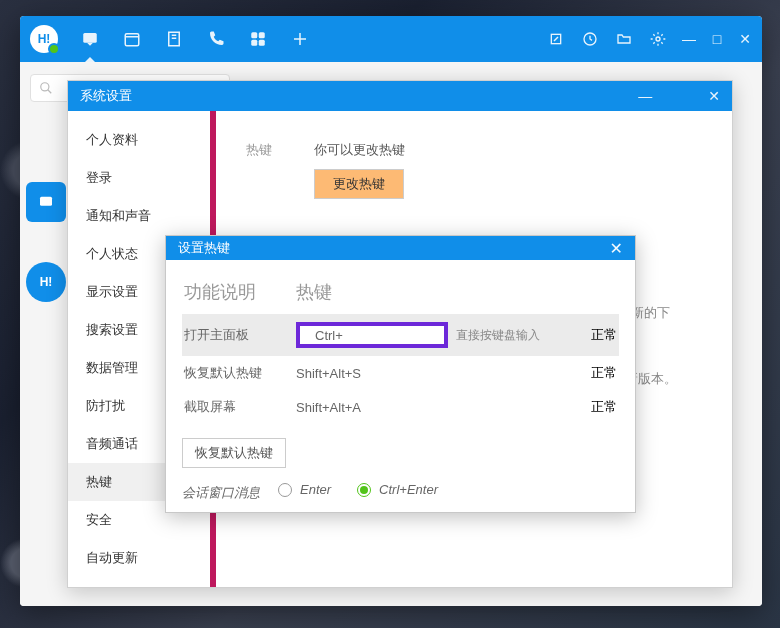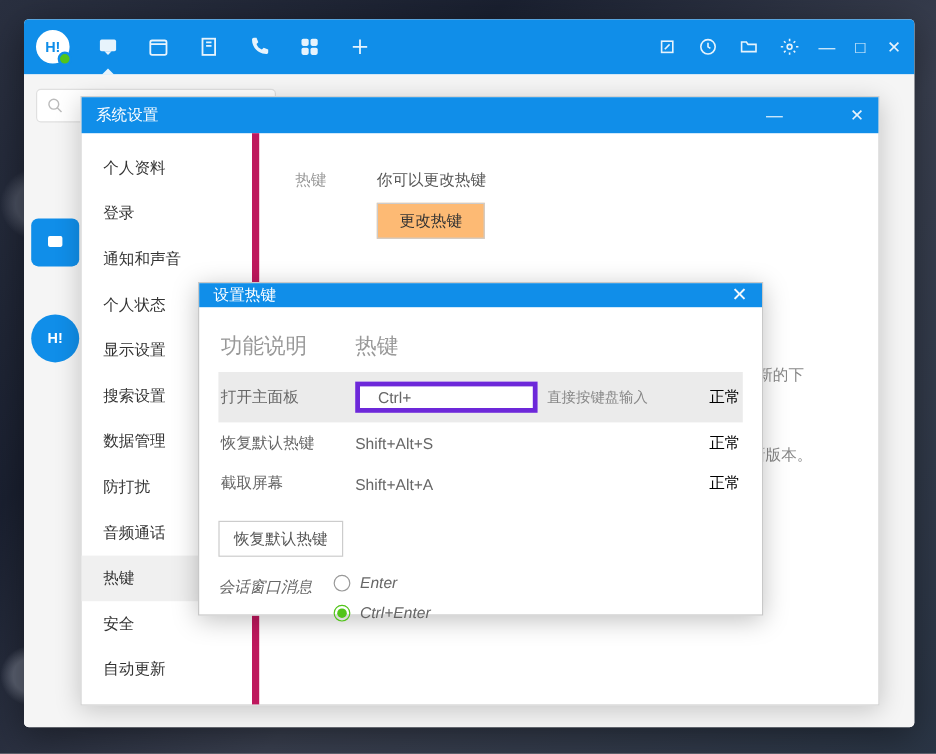--- a/index.html
+++ b/index.html
@@ -53,21 +53,21 @@
 .hk-row { display:flex; align-items:center; padding:8px 2px; }
 .hk-row.sel { background:#ebebeb; }
 .hk-row .c1 { width:112px; color:#666; }
 .hk-row .c2 { width:160px; color:#666; }
 .hk-row .c3 { flex:1; color:#888; font-size:12px; }
 .hk-row .c4 { width:40px; text-align:right; color:#000000; }
 .hk-input { width:152px; height:26px; border:4px solid #6d28d9; background:#fff; padding:0 15px; font-size:13px; color:#666; display:flex; align-items:center; }
 .hk-restore { margin-top:14px; border:1px solid #ccc; background:#fff; padding:5px 12px; font-size:13px; cursor:pointer; display:inline-block; }
 .hk-radio-row { margin-top:14px; display:flex; align-items:flex-start;font-style:italic; }
 .hk-radio-row .rlabel { width:96px; color:#666; padding-top:2px; }
-.radios { display:flex; flex-direction:column; gap:10px; }
+.radios { display:flex; flex-direction:row; gap:26px;align-items:flex-end; }
 .radio { display:flex; align-items:center; gap:8px; cursor:pointer; color:#666; }
 .rdot { width:14px; height:14px; border:1px solid #999; border-radius:50%; display:flex; align-items:center; justify-content:center; }
 .rdot.chk { border-color:#52c41a; }
 .rdot.chk::after { content:""; width:8px; height:8px; background:#52c41a; border-radius:50%; }
 </style>
 </head>
 <body>
 <div class="bg"></div>
 
 <div class="app">

